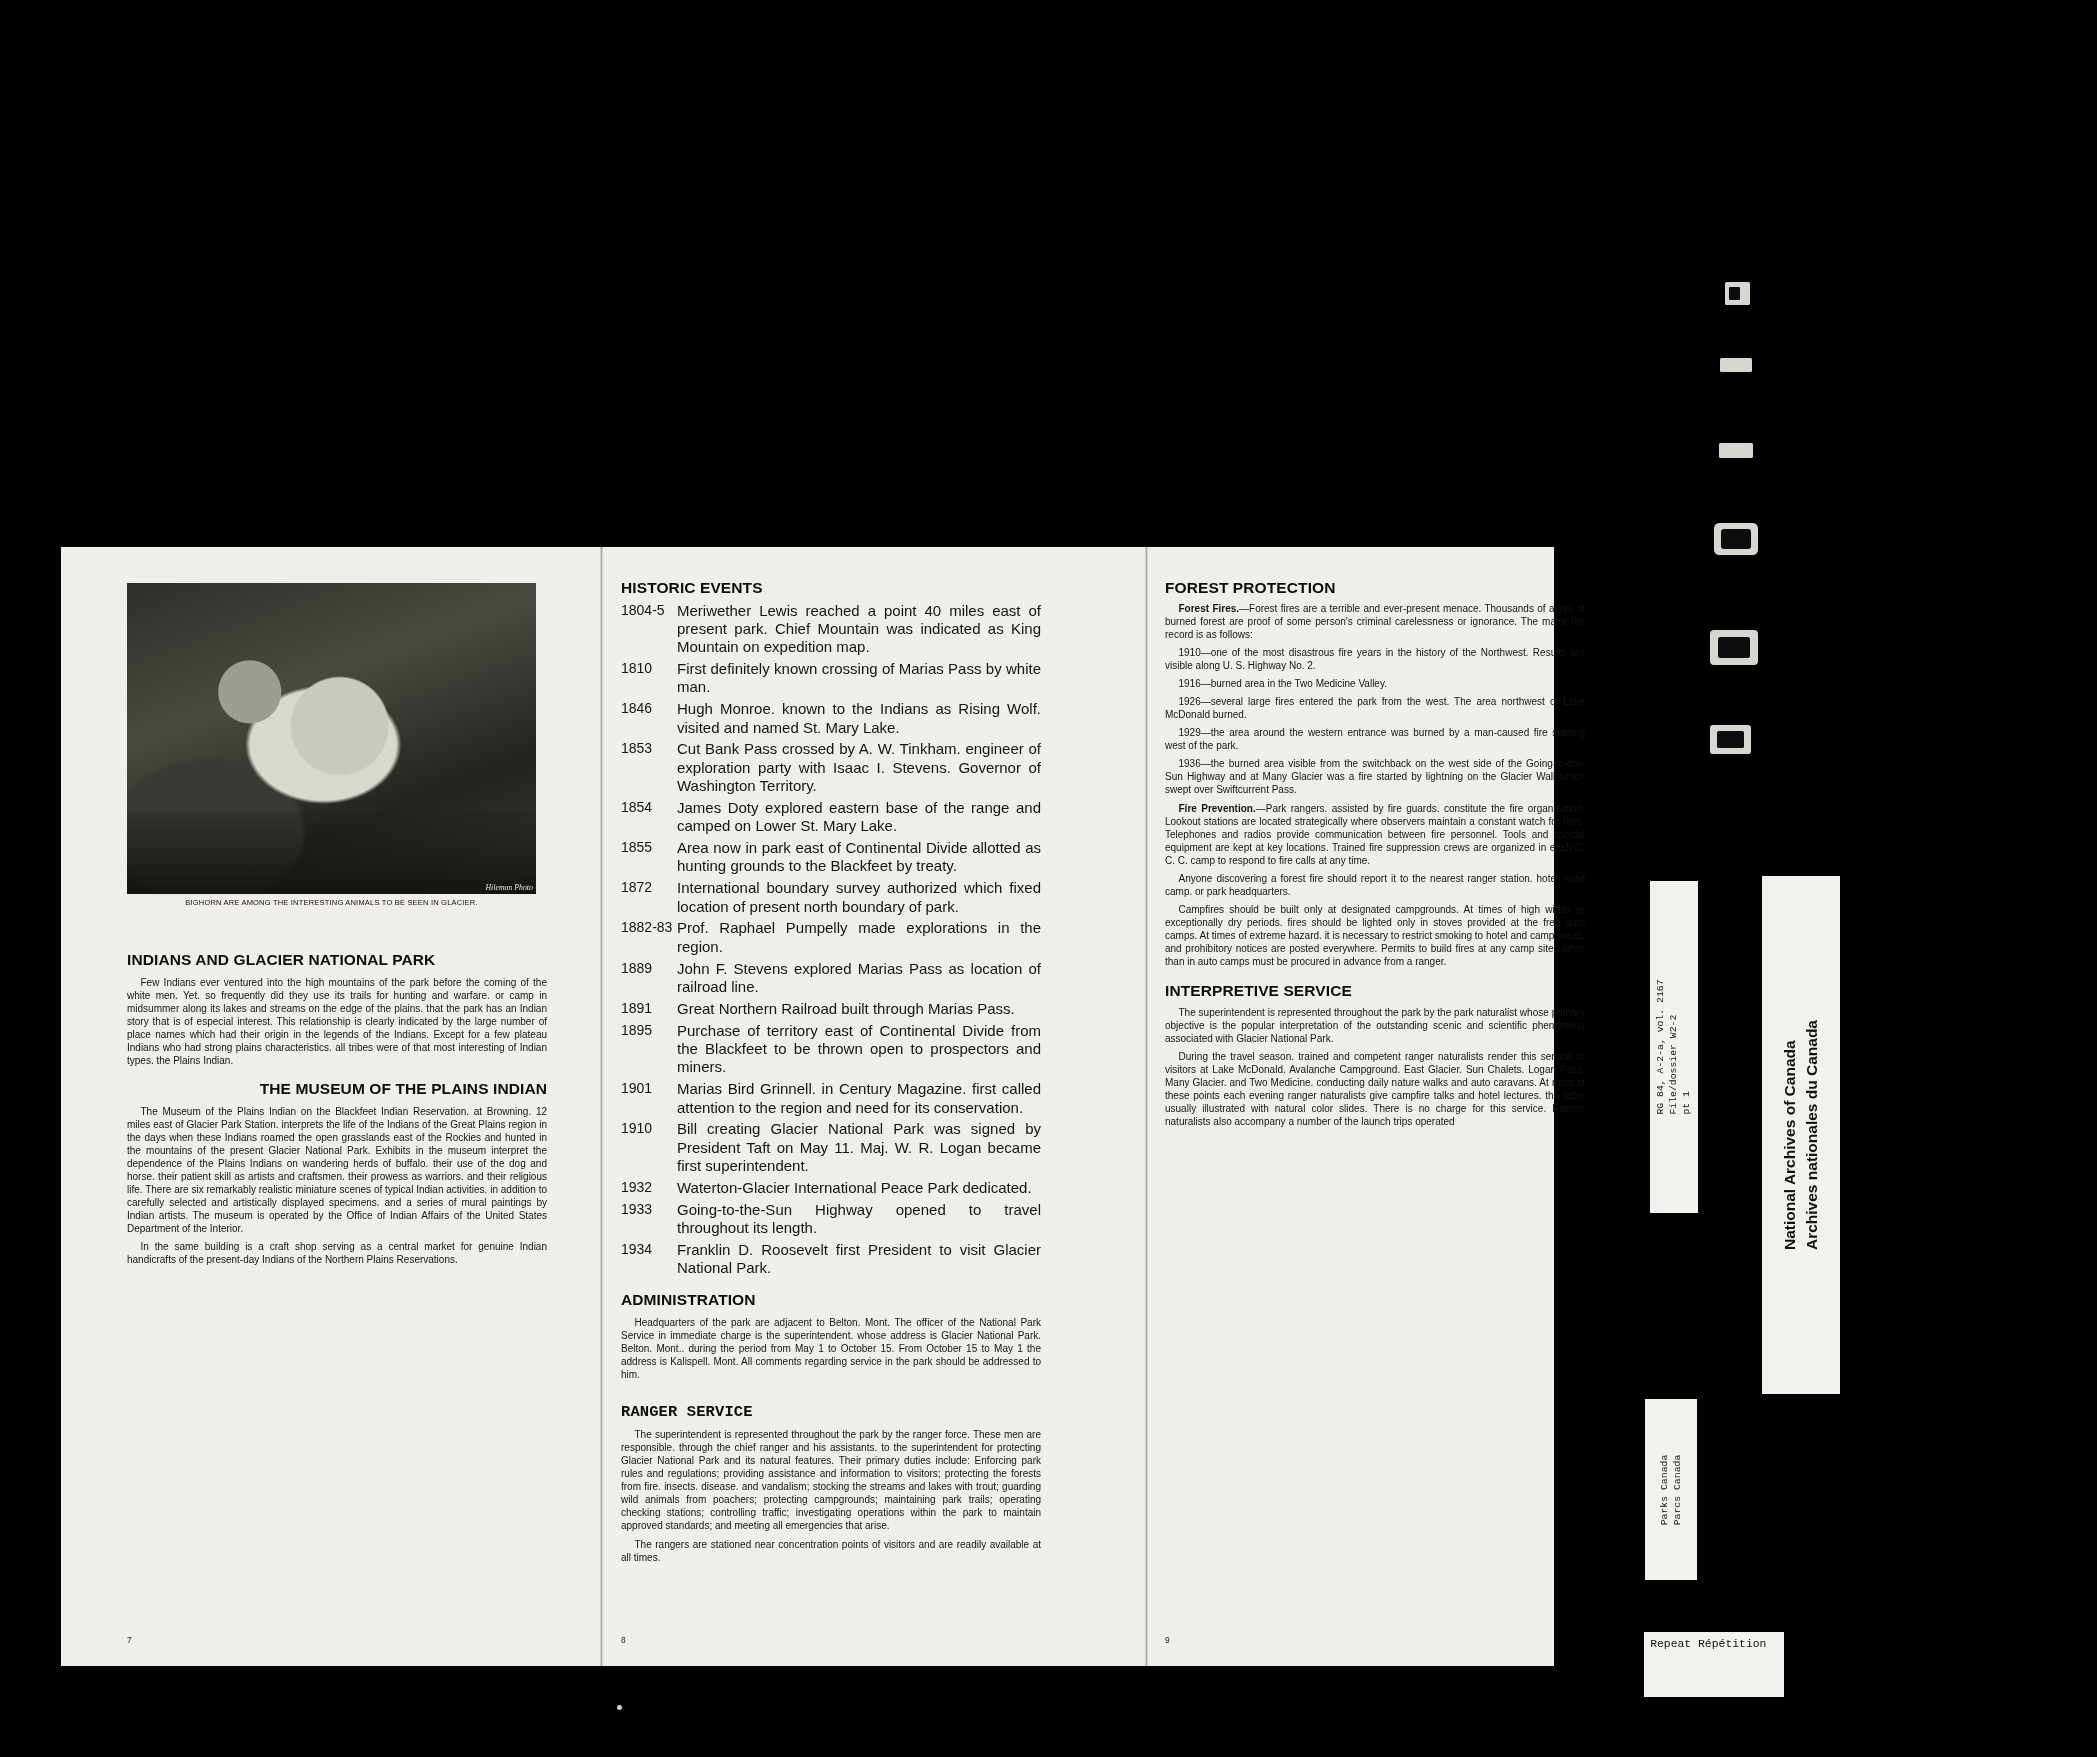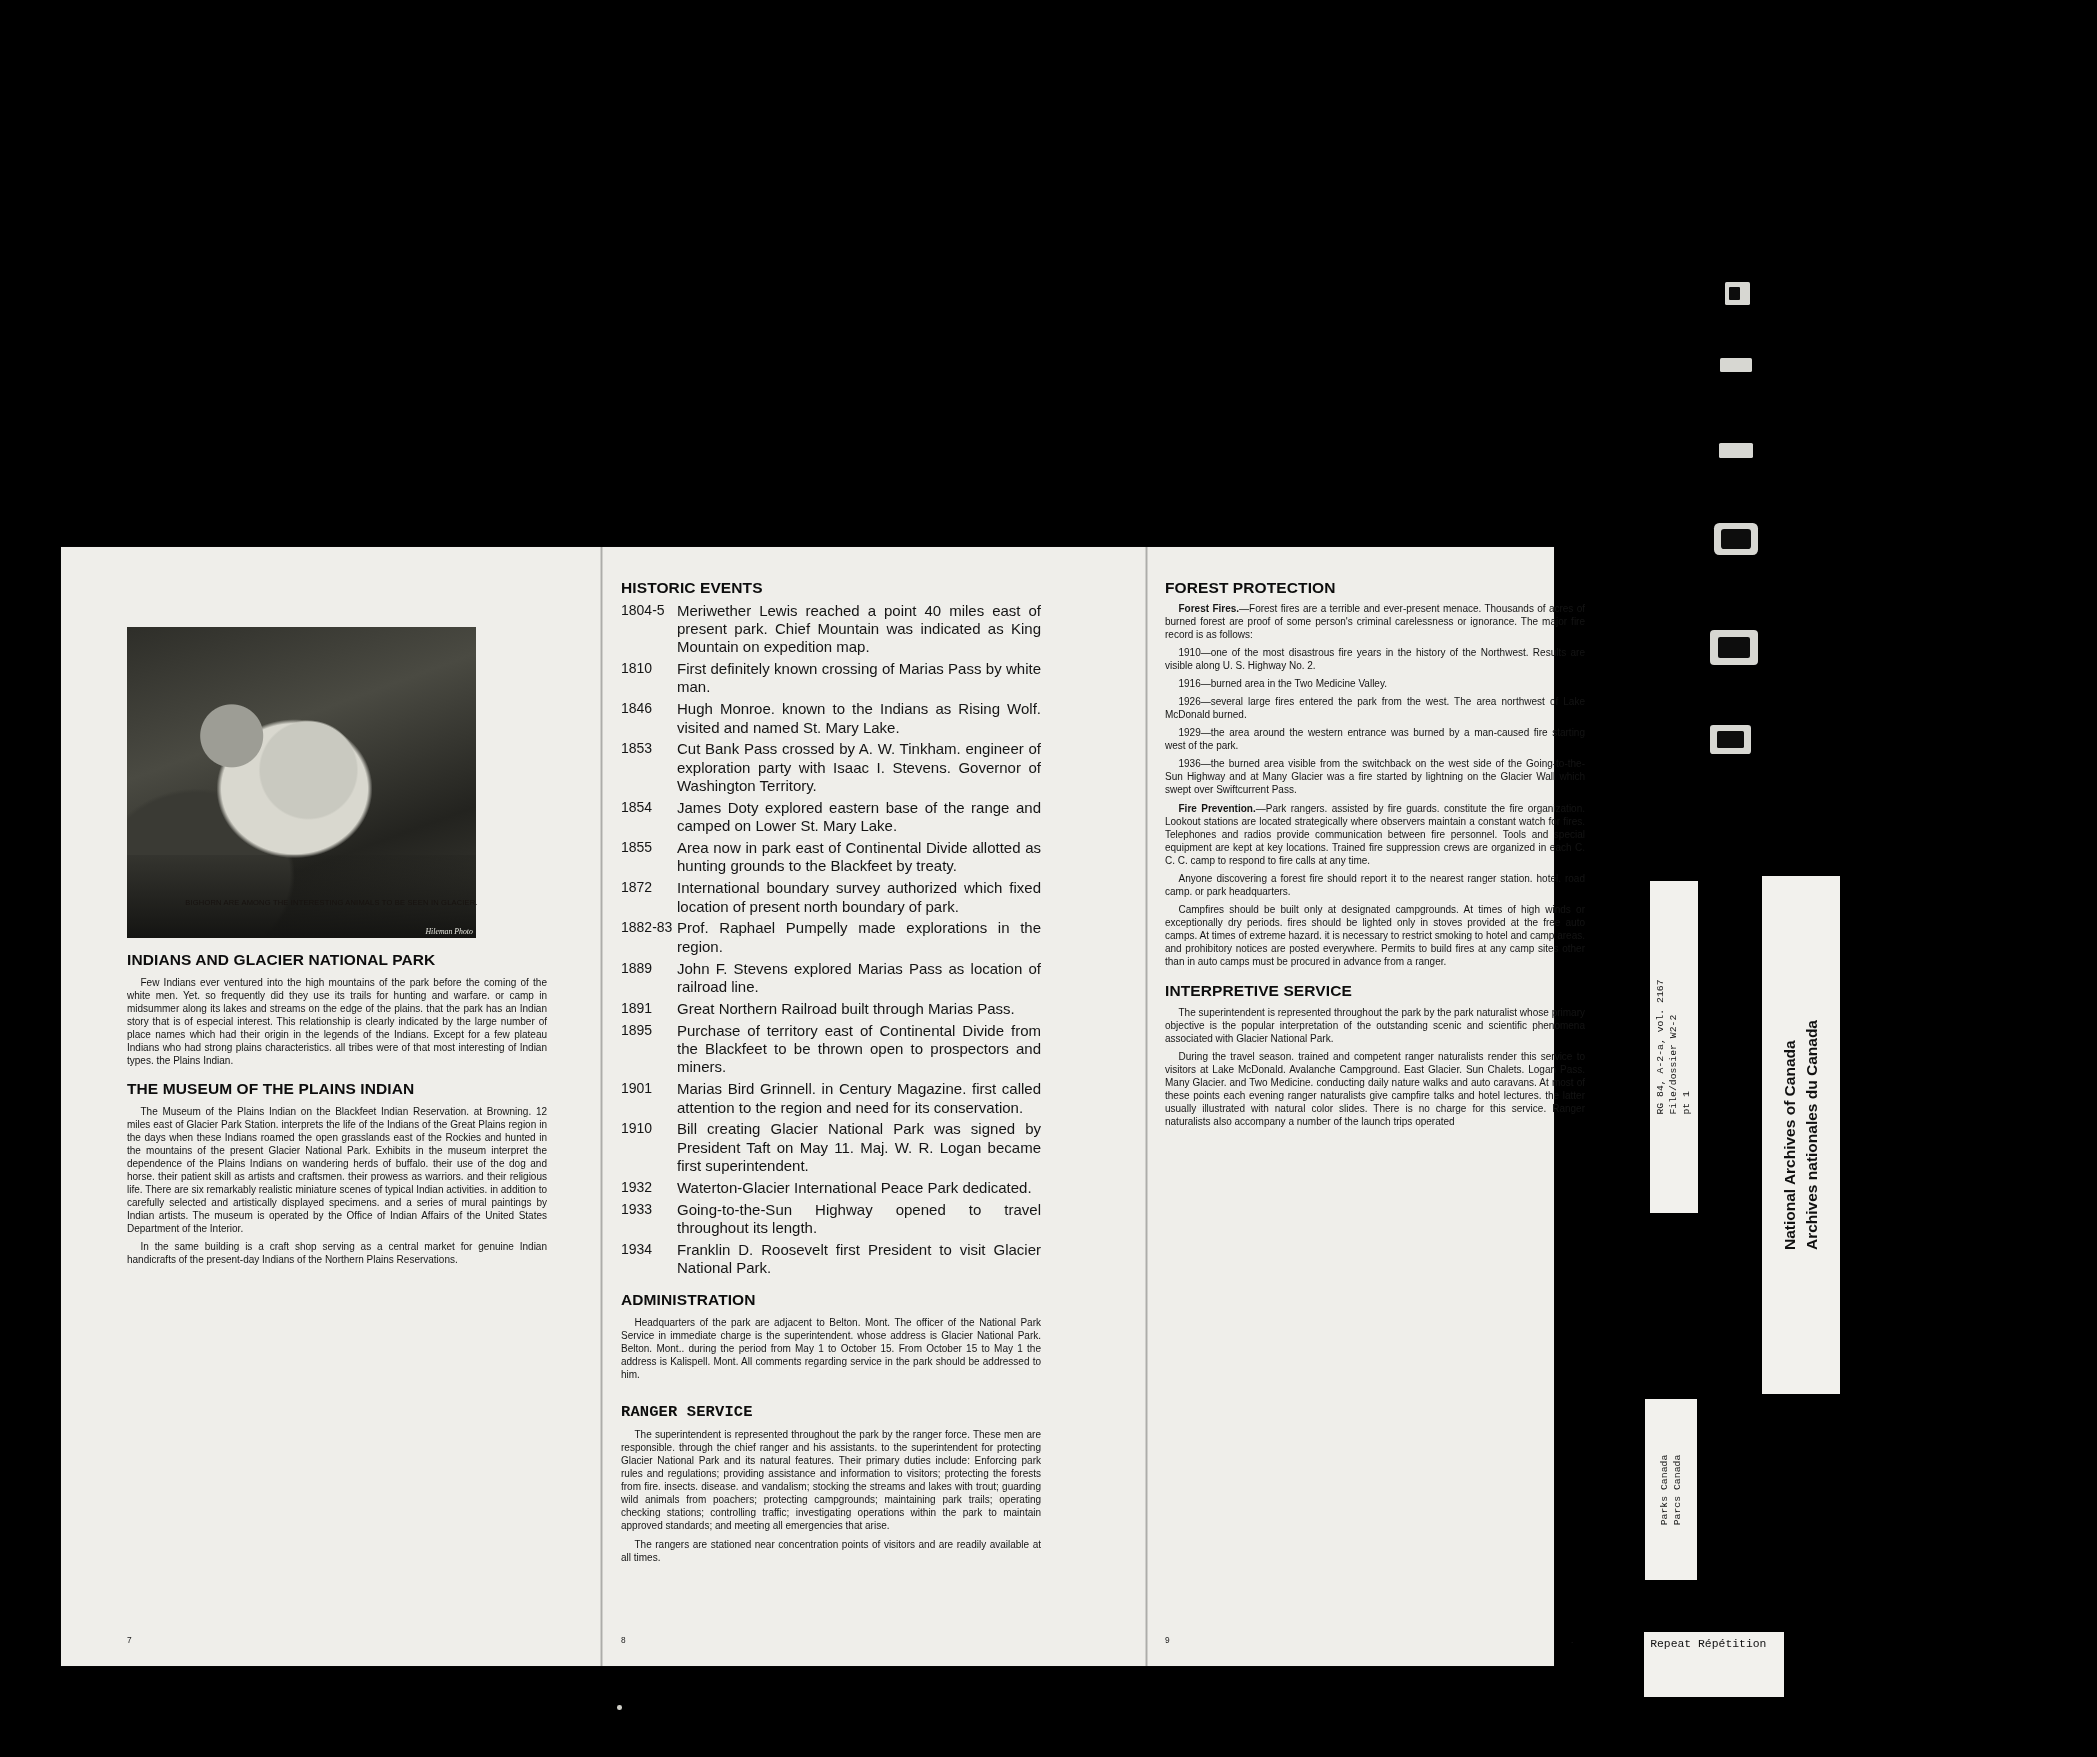--- a/index.html
+++ b/index.html
@@ -17,22 +17,22 @@
   }
   .fold.f1{left:539px;}
   .fold.f2{left:1084px;}
 
   .col{position:absolute;top:32px;width:420px;color:#131313;}
   .col.c1{left:66px;}
   .col.c2{left:560px;}
   .col.c3{left:1104px;}
 
   .photo{
-    position:absolute;left:66px;top:36px;width:349px;height:311px;
-    background:#1a1a1a;overflow:hidden;margin-top:44px;
+    position:absolute;left:66px;top:36px;width:409px;height:311px;
+    background:#1a1a1a;overflow:hidden;
   }
   .photo .ph-inner{position:absolute;inset:0;
     background:
       radial-gradient(circle at 30% 35%, #9d9d95 0 31px, rgba(157,157,149,0) 32px),
       radial-gradient(circle at 52% 46%, #c9c9c0 0 48px, rgba(201,201,192,0) 50px),
       radial-gradient(ellipse at 48% 52%, #d9d8cf 0 73px, rgba(217,216,207,0) 78px),
       radial-gradient(ellipse at 20% 80%, #3a3a34 0 93px, rgba(58,58,52,0) 98px),
       linear-gradient(160deg,#2e2e29 0%,#4a4a42 35%,#23231f 70%,#3c3c35 100%);
   }
   .photo .rocks{position:absolute;left:0;right:0;bottom:0;height:83px;
@@ -135,21 +135,21 @@
     <div class="ph-inner"></div>
     <div class="rocks"></div>
     <div class="photo-credit">Hileman Photo</div>
   </div>
   <div class="photo-caption">BIGHORN ARE AMONG THE INTERESTING ANIMALS TO BE SEEN IN GLACIER.</div>
 
   <div class="col c1" style="top:404px;">
     <h2 class="sec">INDIANS AND GLACIER NATIONAL PARK</h2>
     <p class="body indent">Few Indians ever ventured into the high mountains of the park before the coming of the white men. Yet. so frequently did they use its trails for hunting and warfare. or camp in midsummer along its lakes and streams on the edge of the plains. that the park has an Indian story that is of especial interest. This relationship is clearly indicated by the large number of place names which had their origin in the legends of the Indians. Except for a few plateau Indians who had strong plains characteristics. all tribes were of that most interesting of Indian types. the Plains Indian.</p>
 
-    <h2 class="sec" style="margin-top:13.5px;">THE MUSEUM OF THE PLAINS INDIAN</h2>
+    <h2 class="sec" style="margin-top:13.5px;text-align:right;">THE MUSEUM OF THE PLAINS INDIAN</h2>
     <p class="body indent">The Museum of the Plains Indian on the Blackfeet Indian Reservation. at Browning. 12 miles east of Glacier Park Station. interprets the life of the Indians of the Great Plains region in the days when these Indians roamed the open grasslands east of the Rockies and hunted in the mountains of the present Glacier National Park. Exhibits in the museum interpret the dependence of the Plains Indians on wandering herds of buffalo. their use of the dog and horse. their patient skill as artists and craftsmen. their prowess as warriors. and their religious life. There are six remarkably realistic miniature scenes of typical Indian activities. in addition to carefully selected and artistically displayed specimens. and a series of mural paintings by Indian artists. The museum is operated by the Office of Indian Affairs of the United States Department of the Interior.</p>
     <p class="body indent">In the same building is a craft shop serving as a central market for genuine Indian handicrafts of the present-day Indians of the Northern Plains Reservations.</p>
   </div>
 
   <div class="col c2">
     <h2 class="sec tight">HISTORIC EVENTS</h2>
     <ul class="events">
       <li>
           <span class="yr">1804-5</span>
           <span class="txt">Meriwether Lewis reached a point 40 miles east of present park. Chief Mountain was indicated as King Mountain on expedition map.</span>

